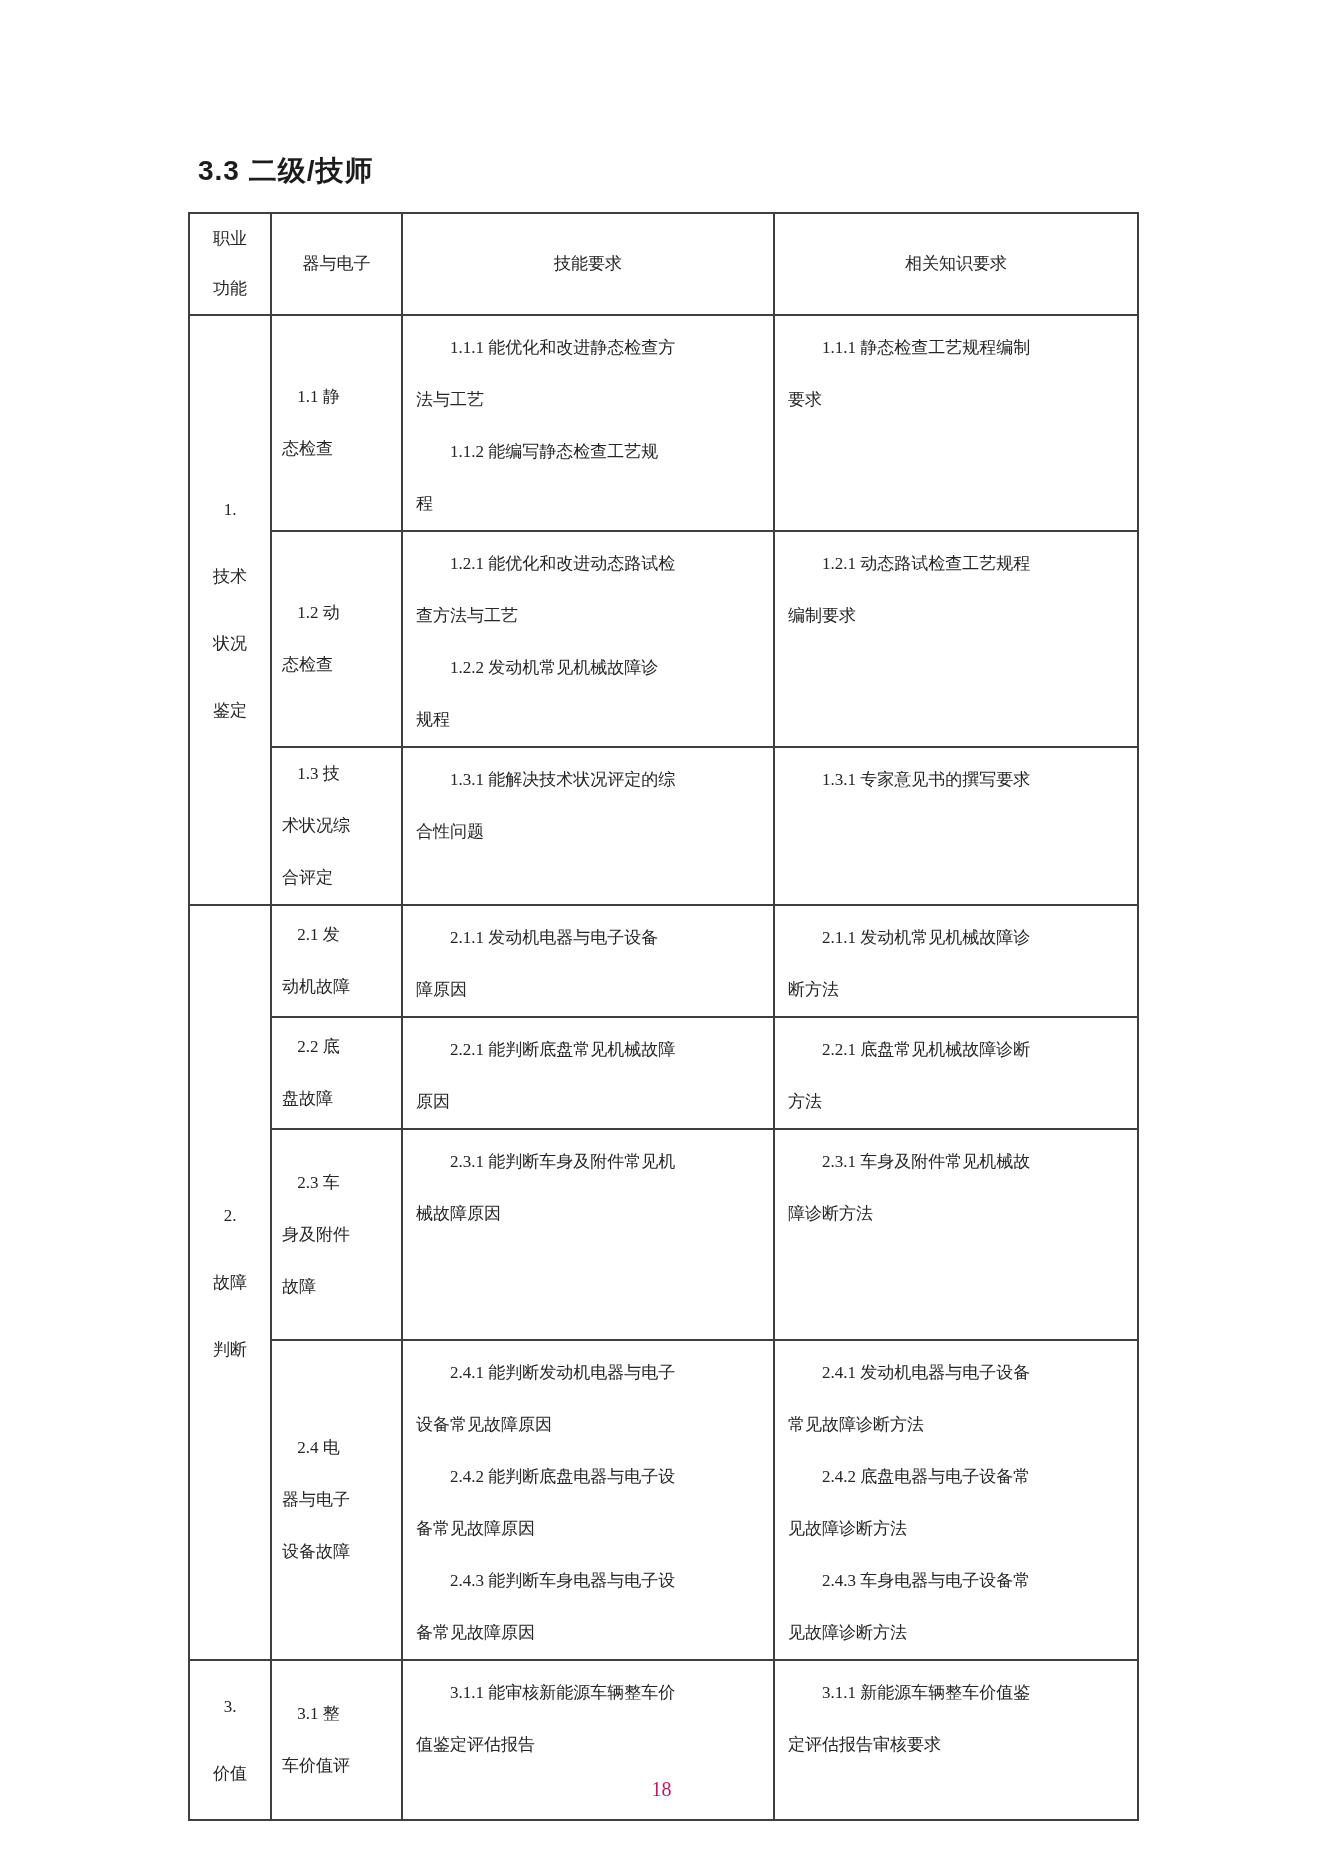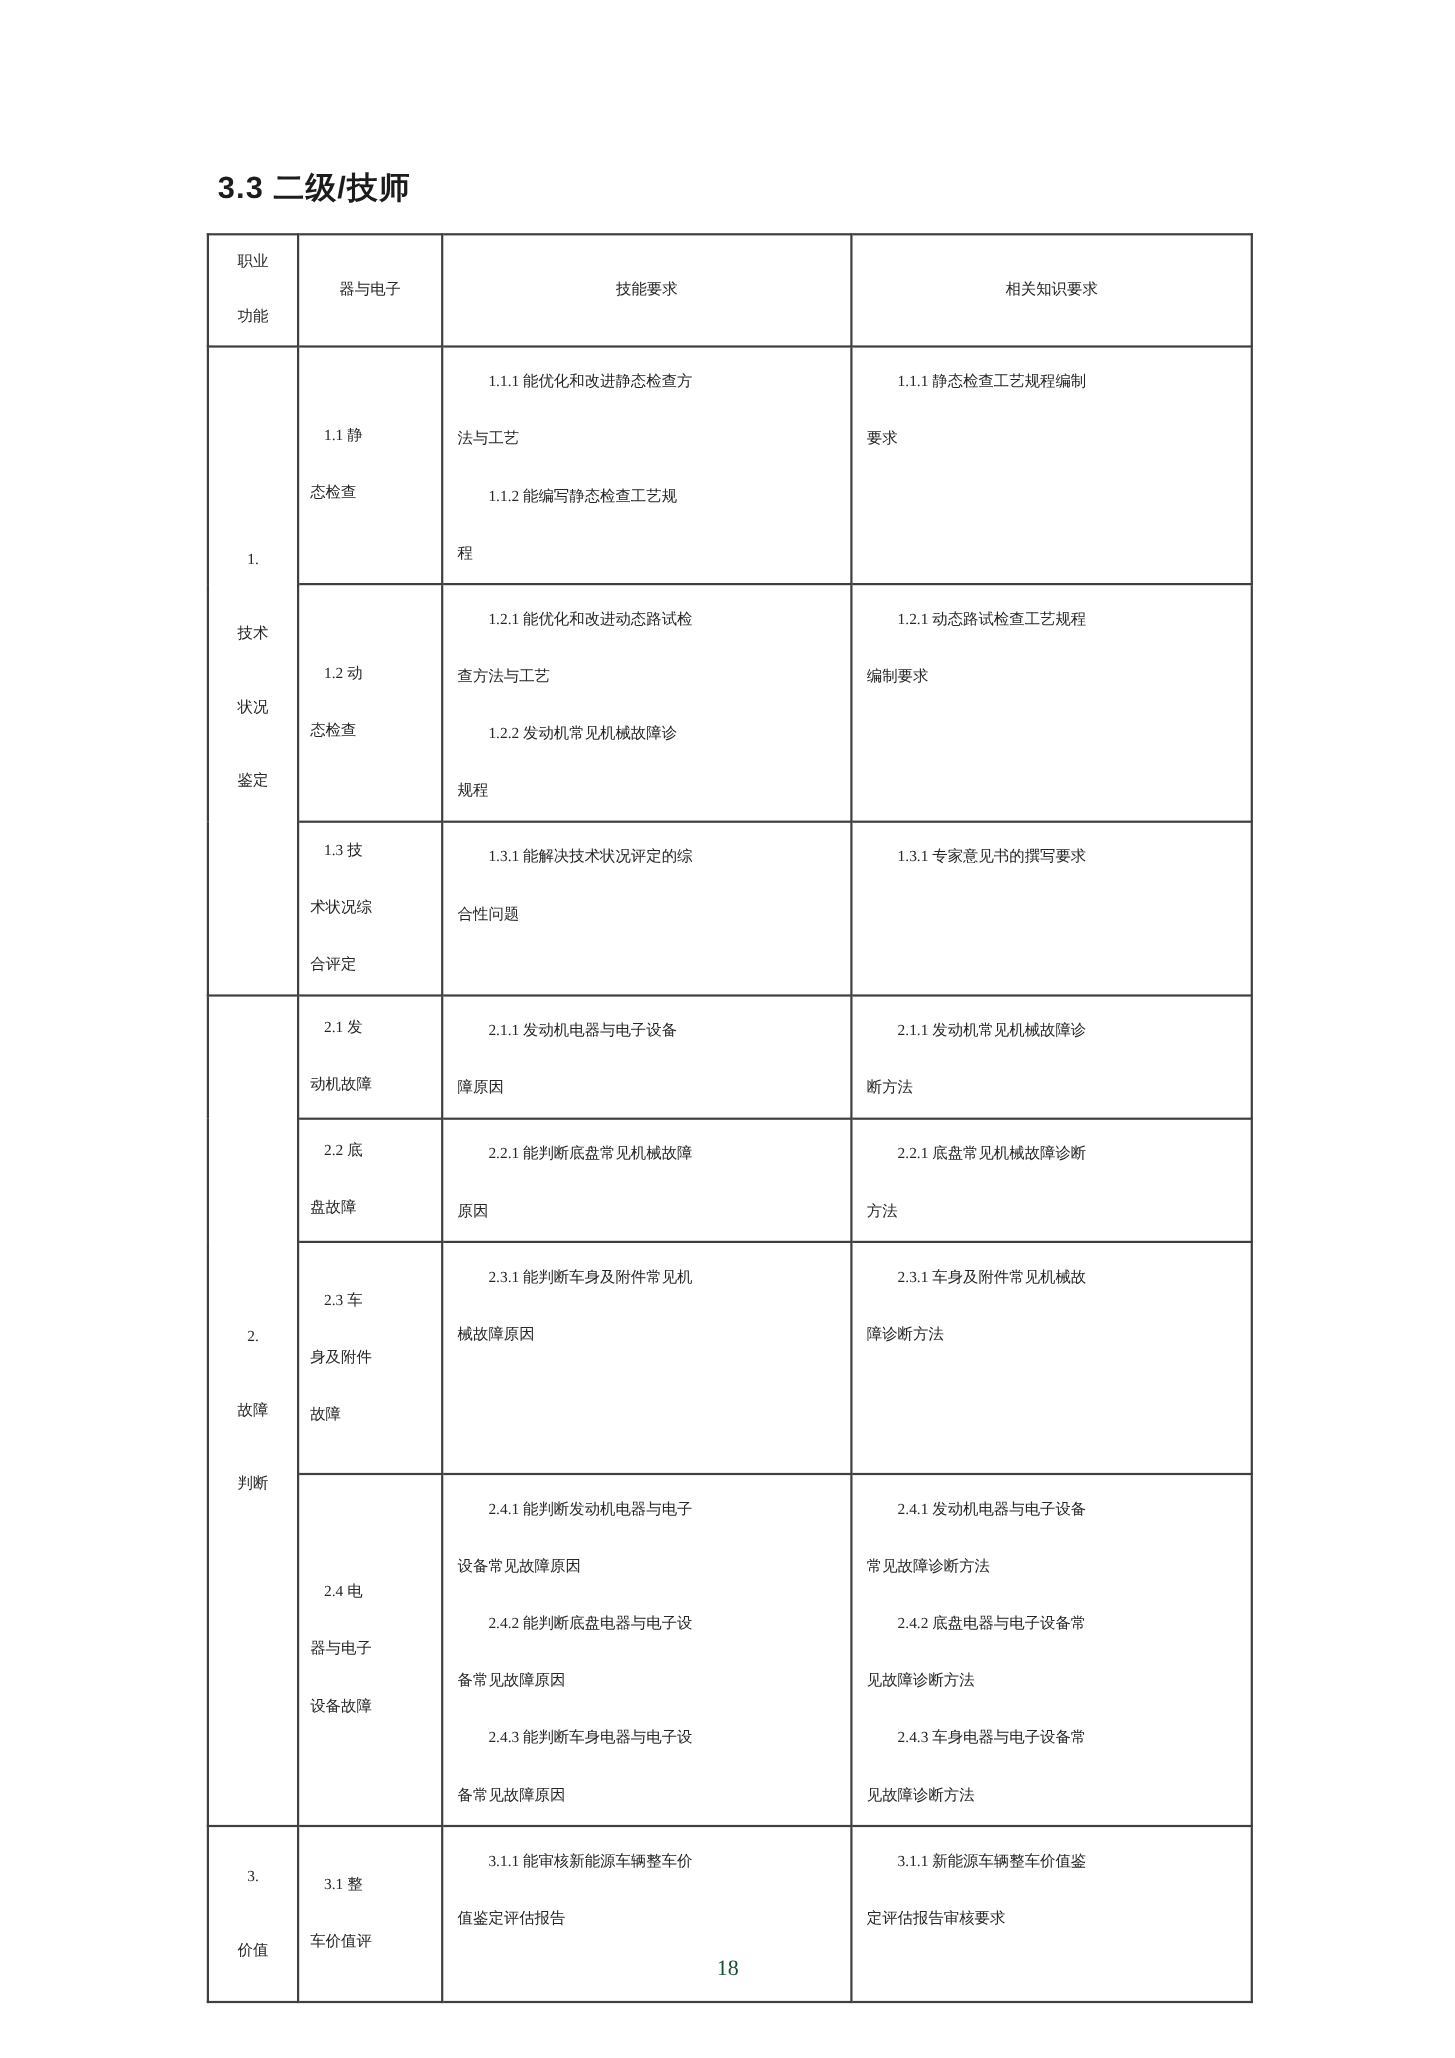--- a/index.html
+++ b/index.html
@@ -25,21 +25,21 @@
     color: #1c1c1c;
     white-space: nowrap;
   }
   table.req-table {
     position: absolute;
     left: 188px;
     top: 212px;
     width: 949px;
     border-collapse: collapse;
     table-layout: fixed;
-    font-size: 14px;
+    font-size: 17px;
     color: #262626;
   }
   table.req-table th,
   table.req-table td {
     border: 2px solid #3f3f3f;
     font-weight: normal;
     overflow: hidden;
   }
   th.head-cell {
     text-align: center;
@@ -74,21 +74,21 @@
     line-height: 52px;
     text-align: left;
   }
   .page-number {
     position: absolute;
     left: 0;
     top: 1778px;
     width: 1323px;
     text-align: center;
     font-size: 20px;
-    color: #14532d;
+    color: #be185d;
   }
 </style>
 </head>
 <body>
 
 <div class="page-title">3.3 二级/技师</div>
 
 <table class="req-table">
   <colgroup>
     <col style="width:82px">

